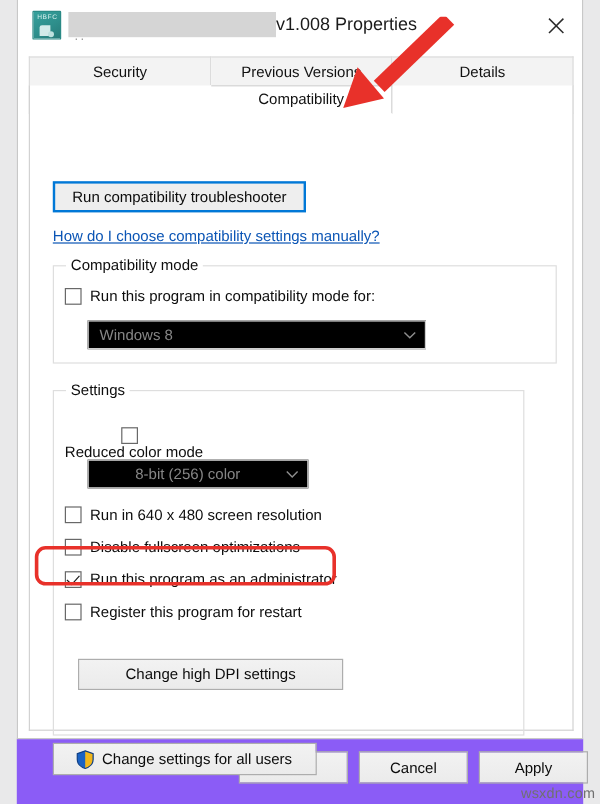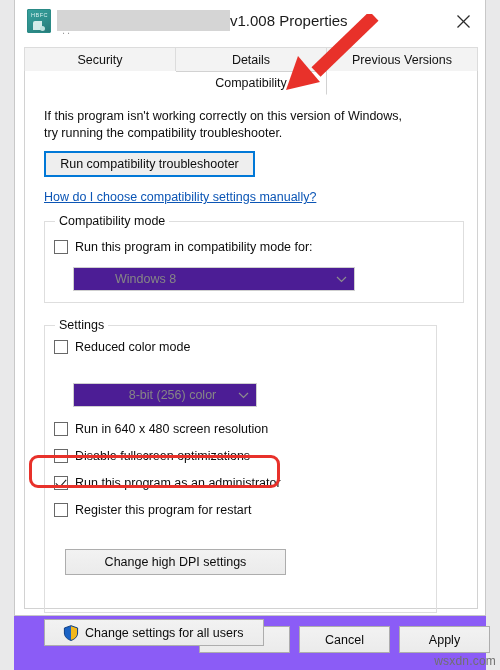--- a/index.html
+++ b/index.html
@@ -285,27 +285,26 @@
     height: 9px;
     border: solid #1b1b1b;
     border-width: 0 1.6px 1.6px 0;
     transform: rotate(42deg);
   }
   .cblabel { font-size: 12.5px; color: #0d0d0d; }
 
   
   .combo {
     position: absolute;
-    background: #4c1d95;
+    background: #000000;
     border: 1px solid #cfcfcf;
     box-sizing: border-box;
     display: flex;
     align-items: center;
     cursor: default;
-    padding-left: 32px;
   }
   .combo .ctext {
     flex: 1 1 auto;
     padding-left: 9px;
     font-size: 12.5px;
     color: #868686;
     white-space: nowrap;
     overflow: hidden;
   }
   .combo .carrow {
@@ -424,24 +423,20 @@
       <div id="close-button">
         <svg width="15" height="15" viewBox="0 0 15 15" aria-hidden="true">
           <line x1="1.5" y1="1.5" x2="13.5" y2="13.5" stroke="#2b2b2b" stroke-width="1.25"></line>
           <line x1="13.5" y1="1.5" x2="1.5" y2="13.5" stroke="#2b2b2b" stroke-width="1.25"></line>
         </svg>
       </div>
     </div>
 
     <div id="panel">
 
-      <div id="intro">
-        <div>If this program isn't working correctly on this version of Windows,</div>
-        <div>try running the compatibility troubleshooter.</div>
-      </div>
 
       <div id="run-troubleshooter" class="winbtn focus">Run compatibility troubleshooter</div>
 
       <a id="help-link" href="#">How do I choose compatibility settings manually?</a>
 
       <div class="groupbox" id="gb-compat">
         <span class="gb-title">Compatibility mode</span>
 
         <div class="cbrow" style="left:9px; top:18px;">
           <span class="cbox"></span>
@@ -454,21 +449,21 @@
             <svg width="11" height="7" viewBox="0 0 11 7" aria-hidden="true">
               <polyline points="1,1 5.5,5.5 10,1" fill="none" stroke="#8d8d8d" stroke-width="1.2"></polyline>
             </svg>
           </span>
         </div>
       </div>
 
       <div class="groupbox" id="gb-settings">
         <span class="gb-title">Settings</span>
 
-        <div class="cbrow" style="left:9px; top:14px;">
+        <div class="cbrow" style="left:9px; top:30px;flex-direction:column;">
           <span class="cbox"></span>
           <span class="cblabel">Reduced color mode</span>
         </div>
 
         <div class="combo" id="combo-color">
           <span class="ctext">8-bit (256) color</span>
           <span class="carrow">
             <svg width="11" height="7" viewBox="0 0 11 7" aria-hidden="true">
               <polyline points="1,1 5.5,5.5 10,1" fill="none" stroke="#8d8d8d" stroke-width="1.2"></polyline>
             </svg>
@@ -505,22 +500,22 @@
           <path d="M8 0.7 L14.6 3 V8 C14.6 11.6 11.6 14.4 8 15.4 C4.4 14.4 1.4 11.6 1.4 8 V3 Z" fill="none" stroke="#0f3f85" stroke-width="1"></path>
         </svg>
         <span>Change settings for all users</span>
       </div>
 
     </div>
 
     <div id="tabstrip">
       <div class="tabrow row1">
         <div class="tab">Security</div>
+        <div class="tab">Previous Versions</div>
         <div class="tab">Details</div>
-        <div class="tab">Previous Versions</div>
       </div>
       <div class="tabrow row2">
         <div class="tab">General</div>
         <div class="tab selected">Compatibility</div>
         <div class="tab">Digital Signatures</div>
       </div>
     </div>
 
   </div>
 

